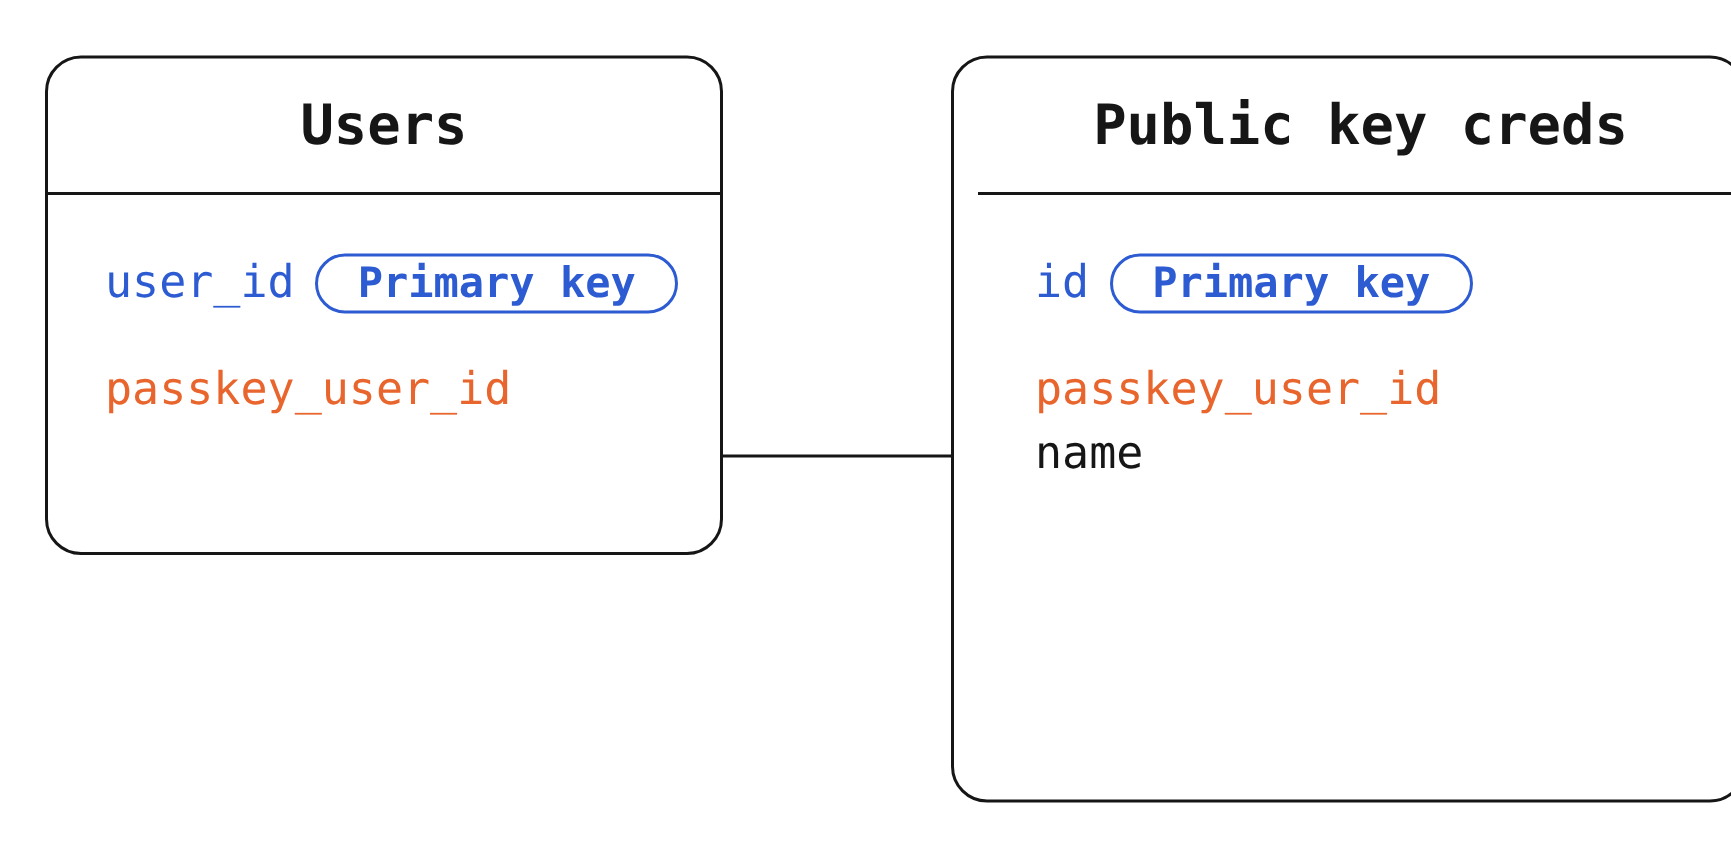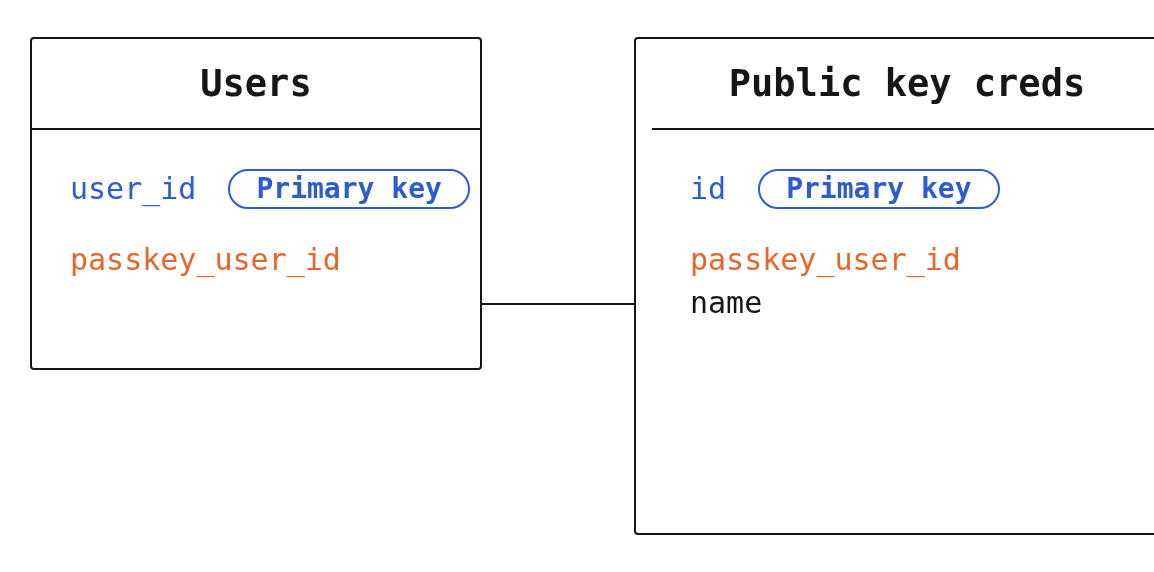--- a/index.html
+++ b/index.html
@@ -29,21 +29,21 @@
     left: 480px;
     top: 303px;
     width: 192px;
     height: 2px;
     background: var(--ink);
   }
   .entity {
     position: absolute;
     background: var(--bg);
     border: 2px solid var(--ink);
-    border-radius: 4px;
+    border-radius: 24px;
     box-sizing: border-box;
     text-align: center;
   }
   .entity-users {
     left: 30px;
     top: 37px;
     width: 452px;
     height: 333px;
   }
   .entity-creds {
@@ -69,21 +69,21 @@
     white-space: nowrap;
   }
   .rows {
     padding-top: 30px;
   }
   .row {
     height: 57px;
     display: flex;
     align-items: center;
     padding-left: 38px;
-    gap: 32px;
+    gap: 14px;
     white-space: nowrap;
   }
   .field-name {
     font-size: 30px;
     line-height: 1;
   }
   .role-pk   { color: var(--pk); }
   .role-fk   { color: var(--fk); margin-top: 28px; }
   .role-plain{ color: var(--ink); }
   .badge {

